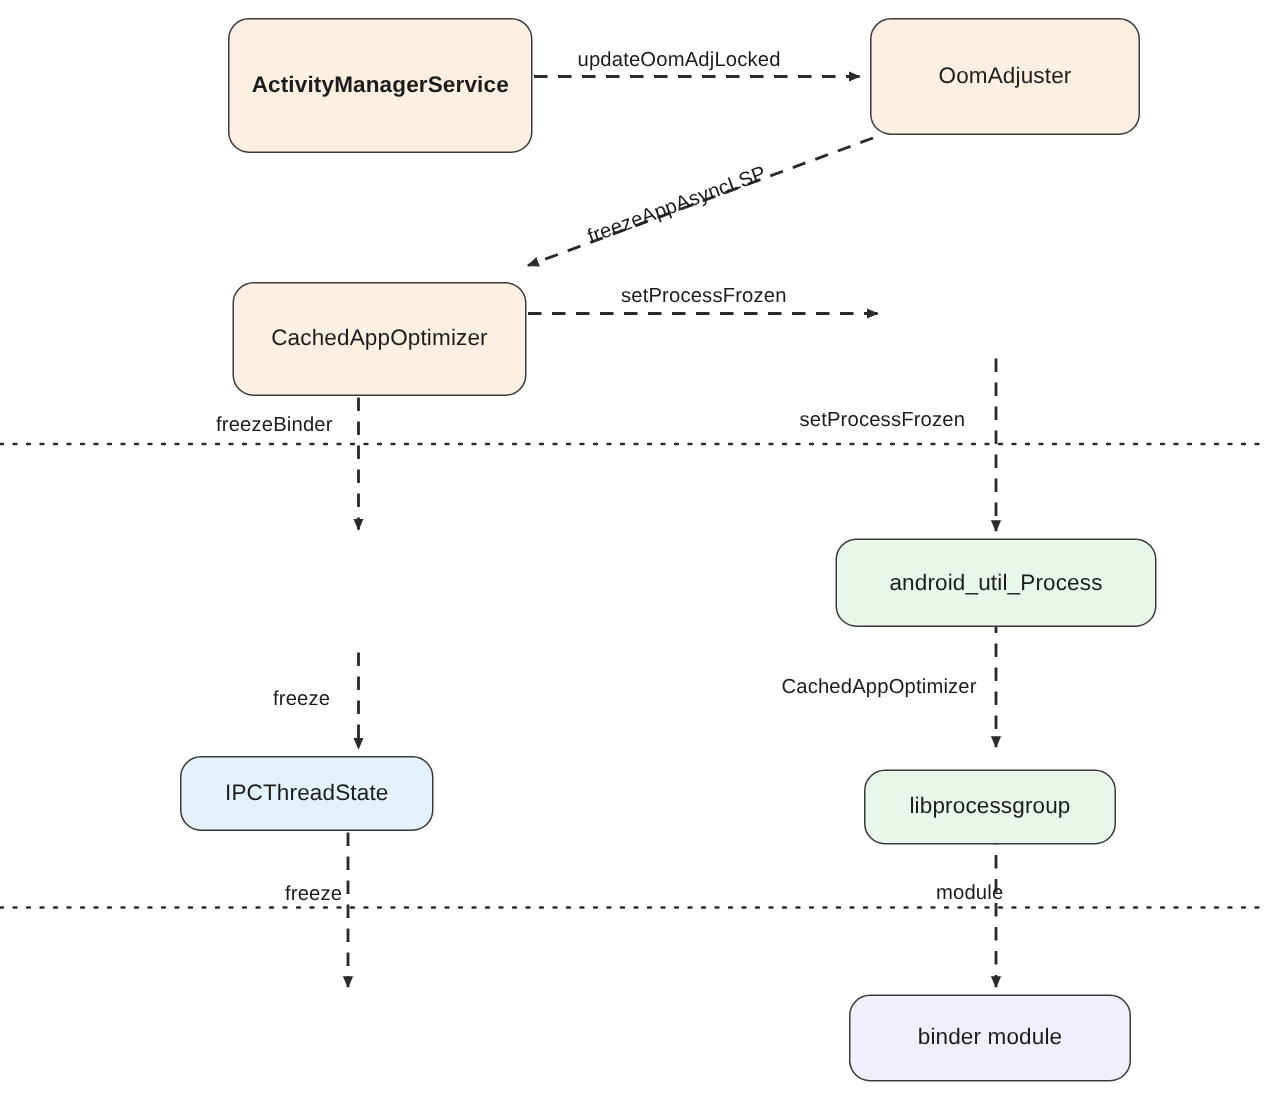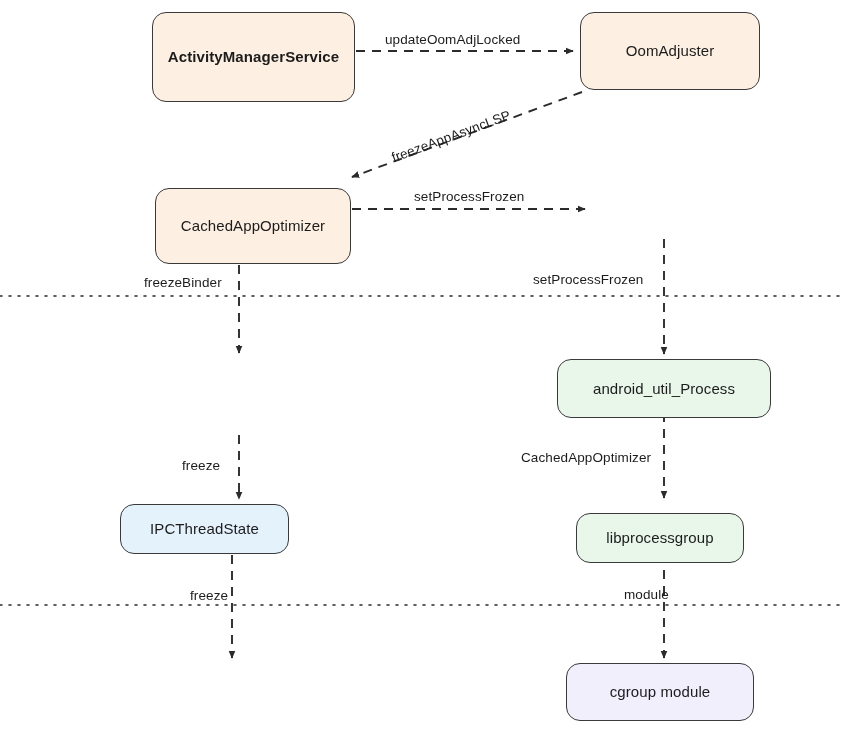--- a/index.html
+++ b/index.html
@@ -112,21 +112,21 @@
   <div class="node fill-blue" style="left:120px; top:504px; width:169px; height:50px;">
     <span>IPCThreadState</span>
   </div>
 
   <div class="node fill-green" style="left:576px; top:503px; width:168px; height:50px;margin-top:10px;">
     <span>libprocessgroup</span>
   </div>
 
 
   <div class="node fill-purple" style="left:566px; top:663px; width:188px; height:58px;">
-    <span>cgroup module</span>
+    <span>binder module</span>
   </div>
 
   <div class="edge-label" style="left:385px; top:33px;">updateOomAdjLocked</div>
 
   <div class="edge-label rotated" style="left:390px; top:152px; transform: rotate(-20.3deg);">freezeAppAsyncLSP</div>
 
   <div class="edge-label" style="left:414px; top:190px;">setProcessFrozen</div>
 
   <div class="edge-label" style="left:144px; top:276px;">freezeBinder</div>
 

